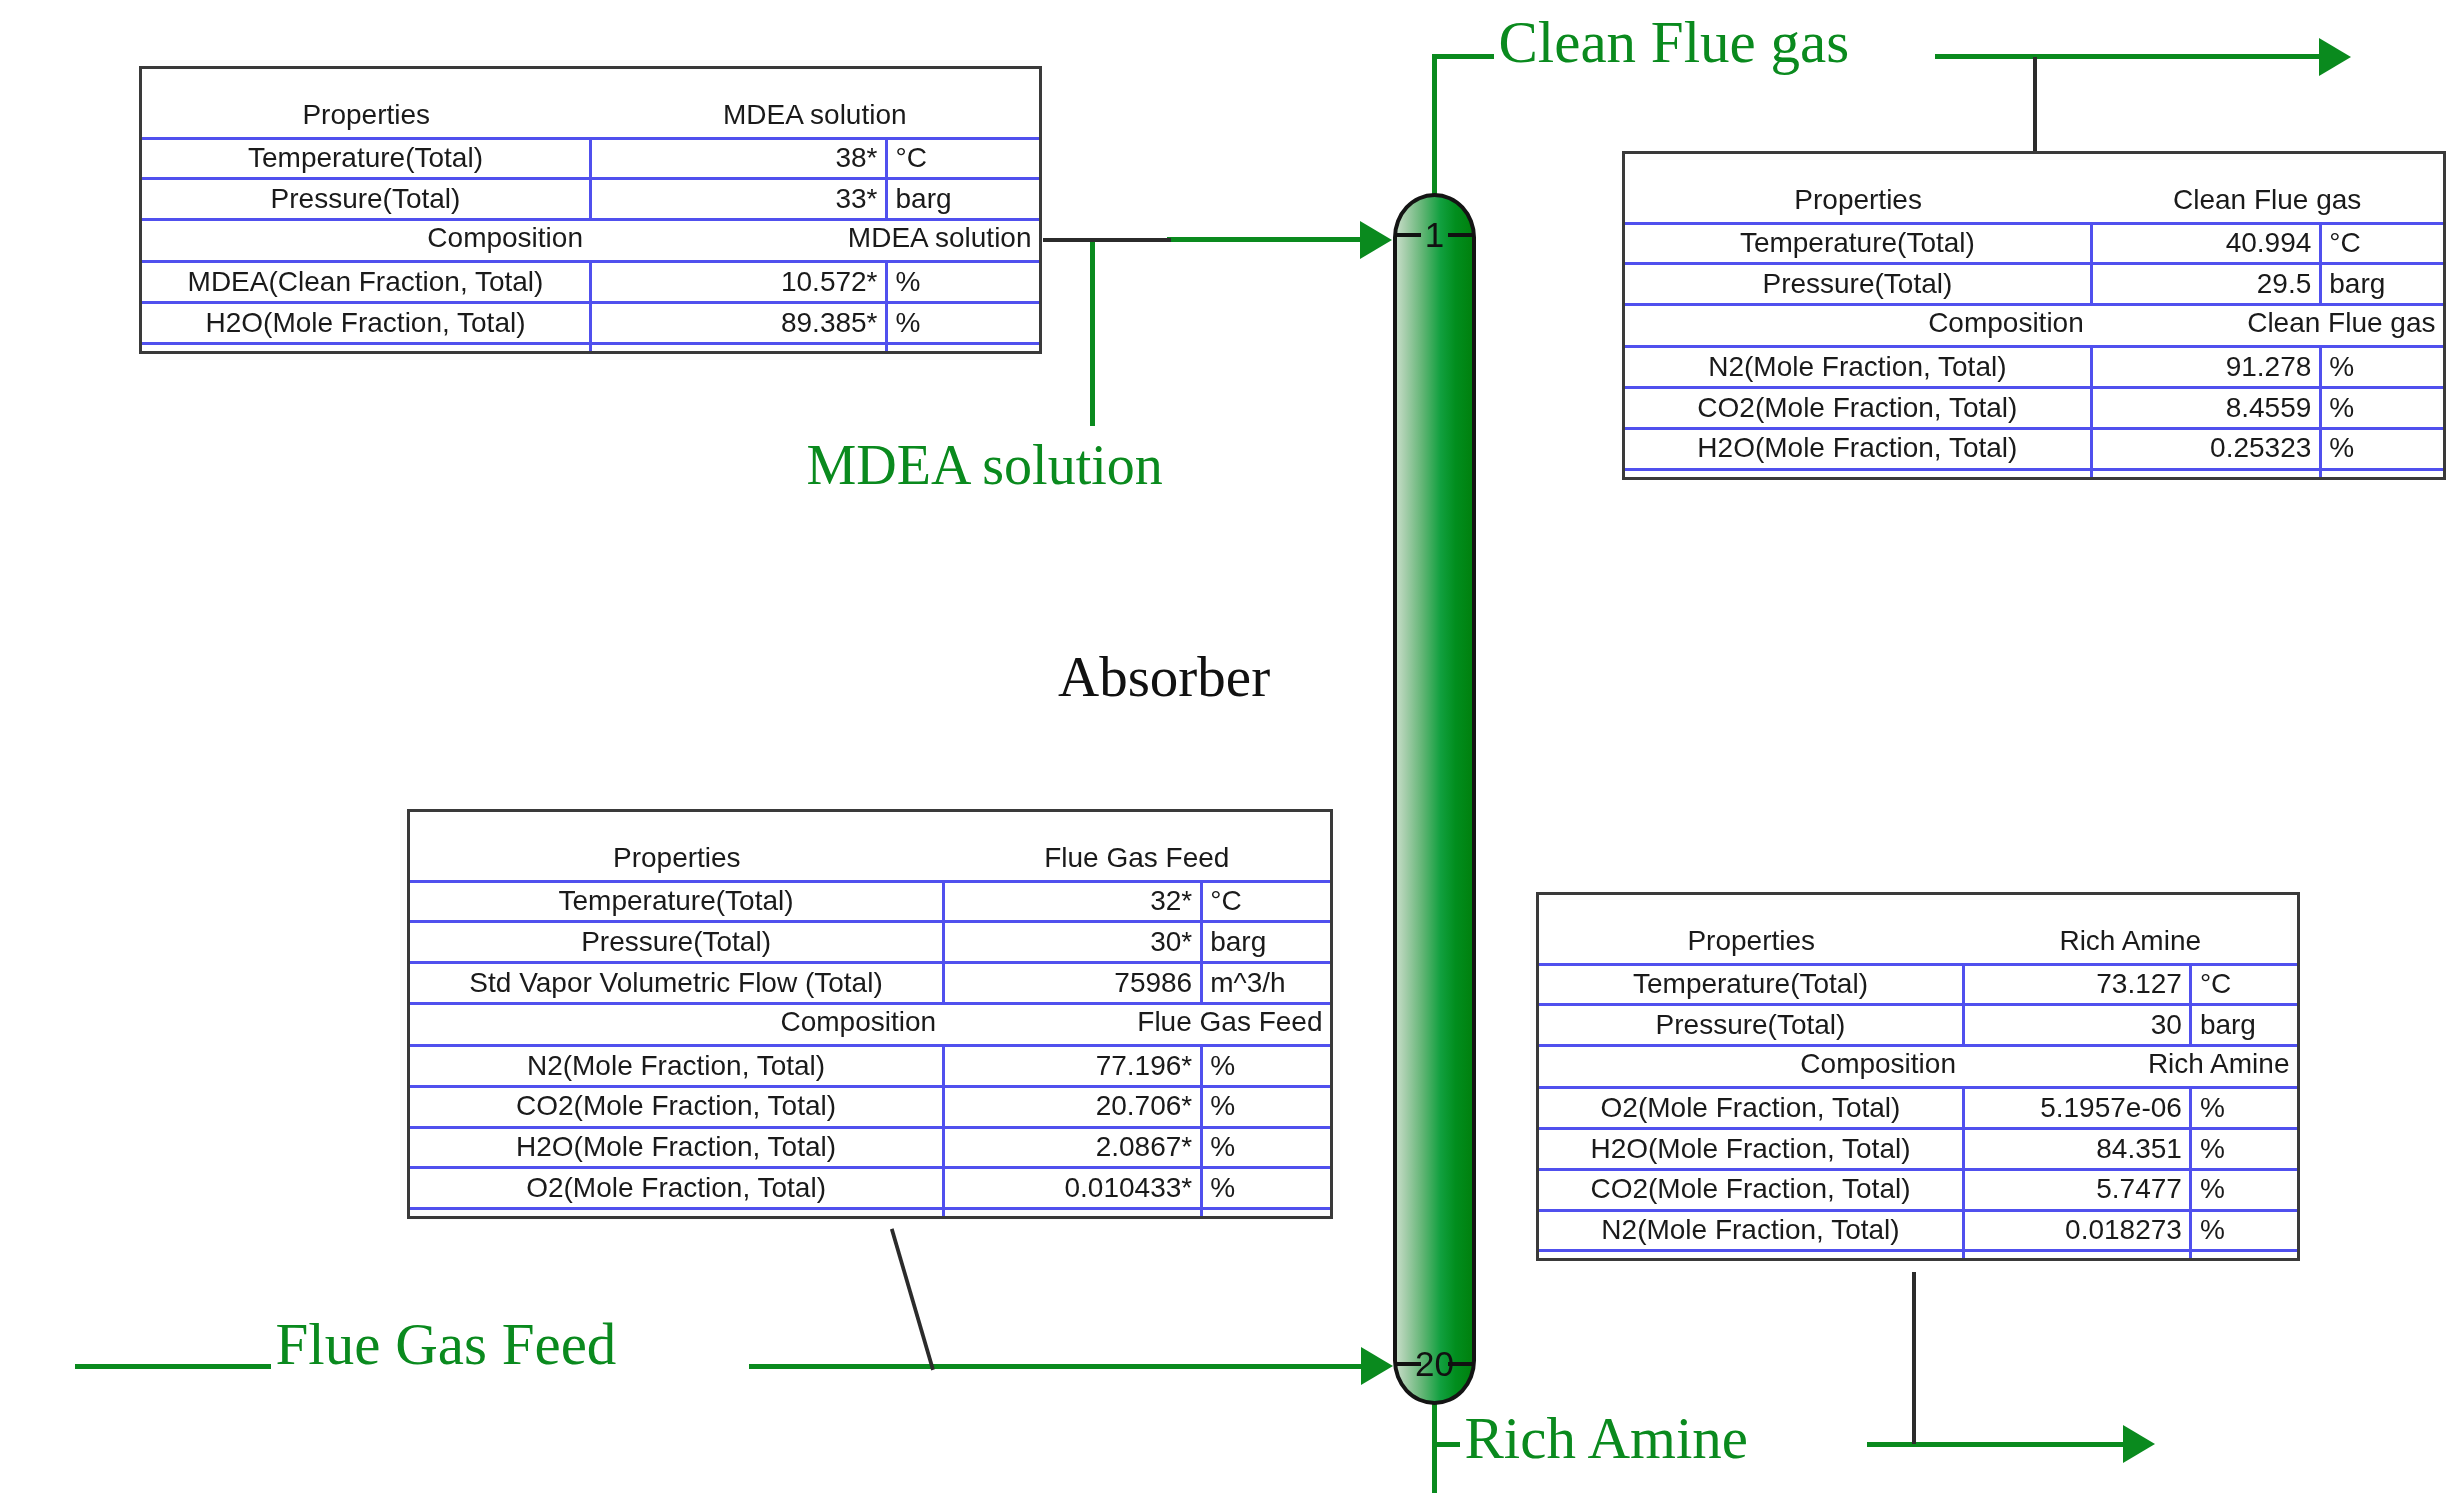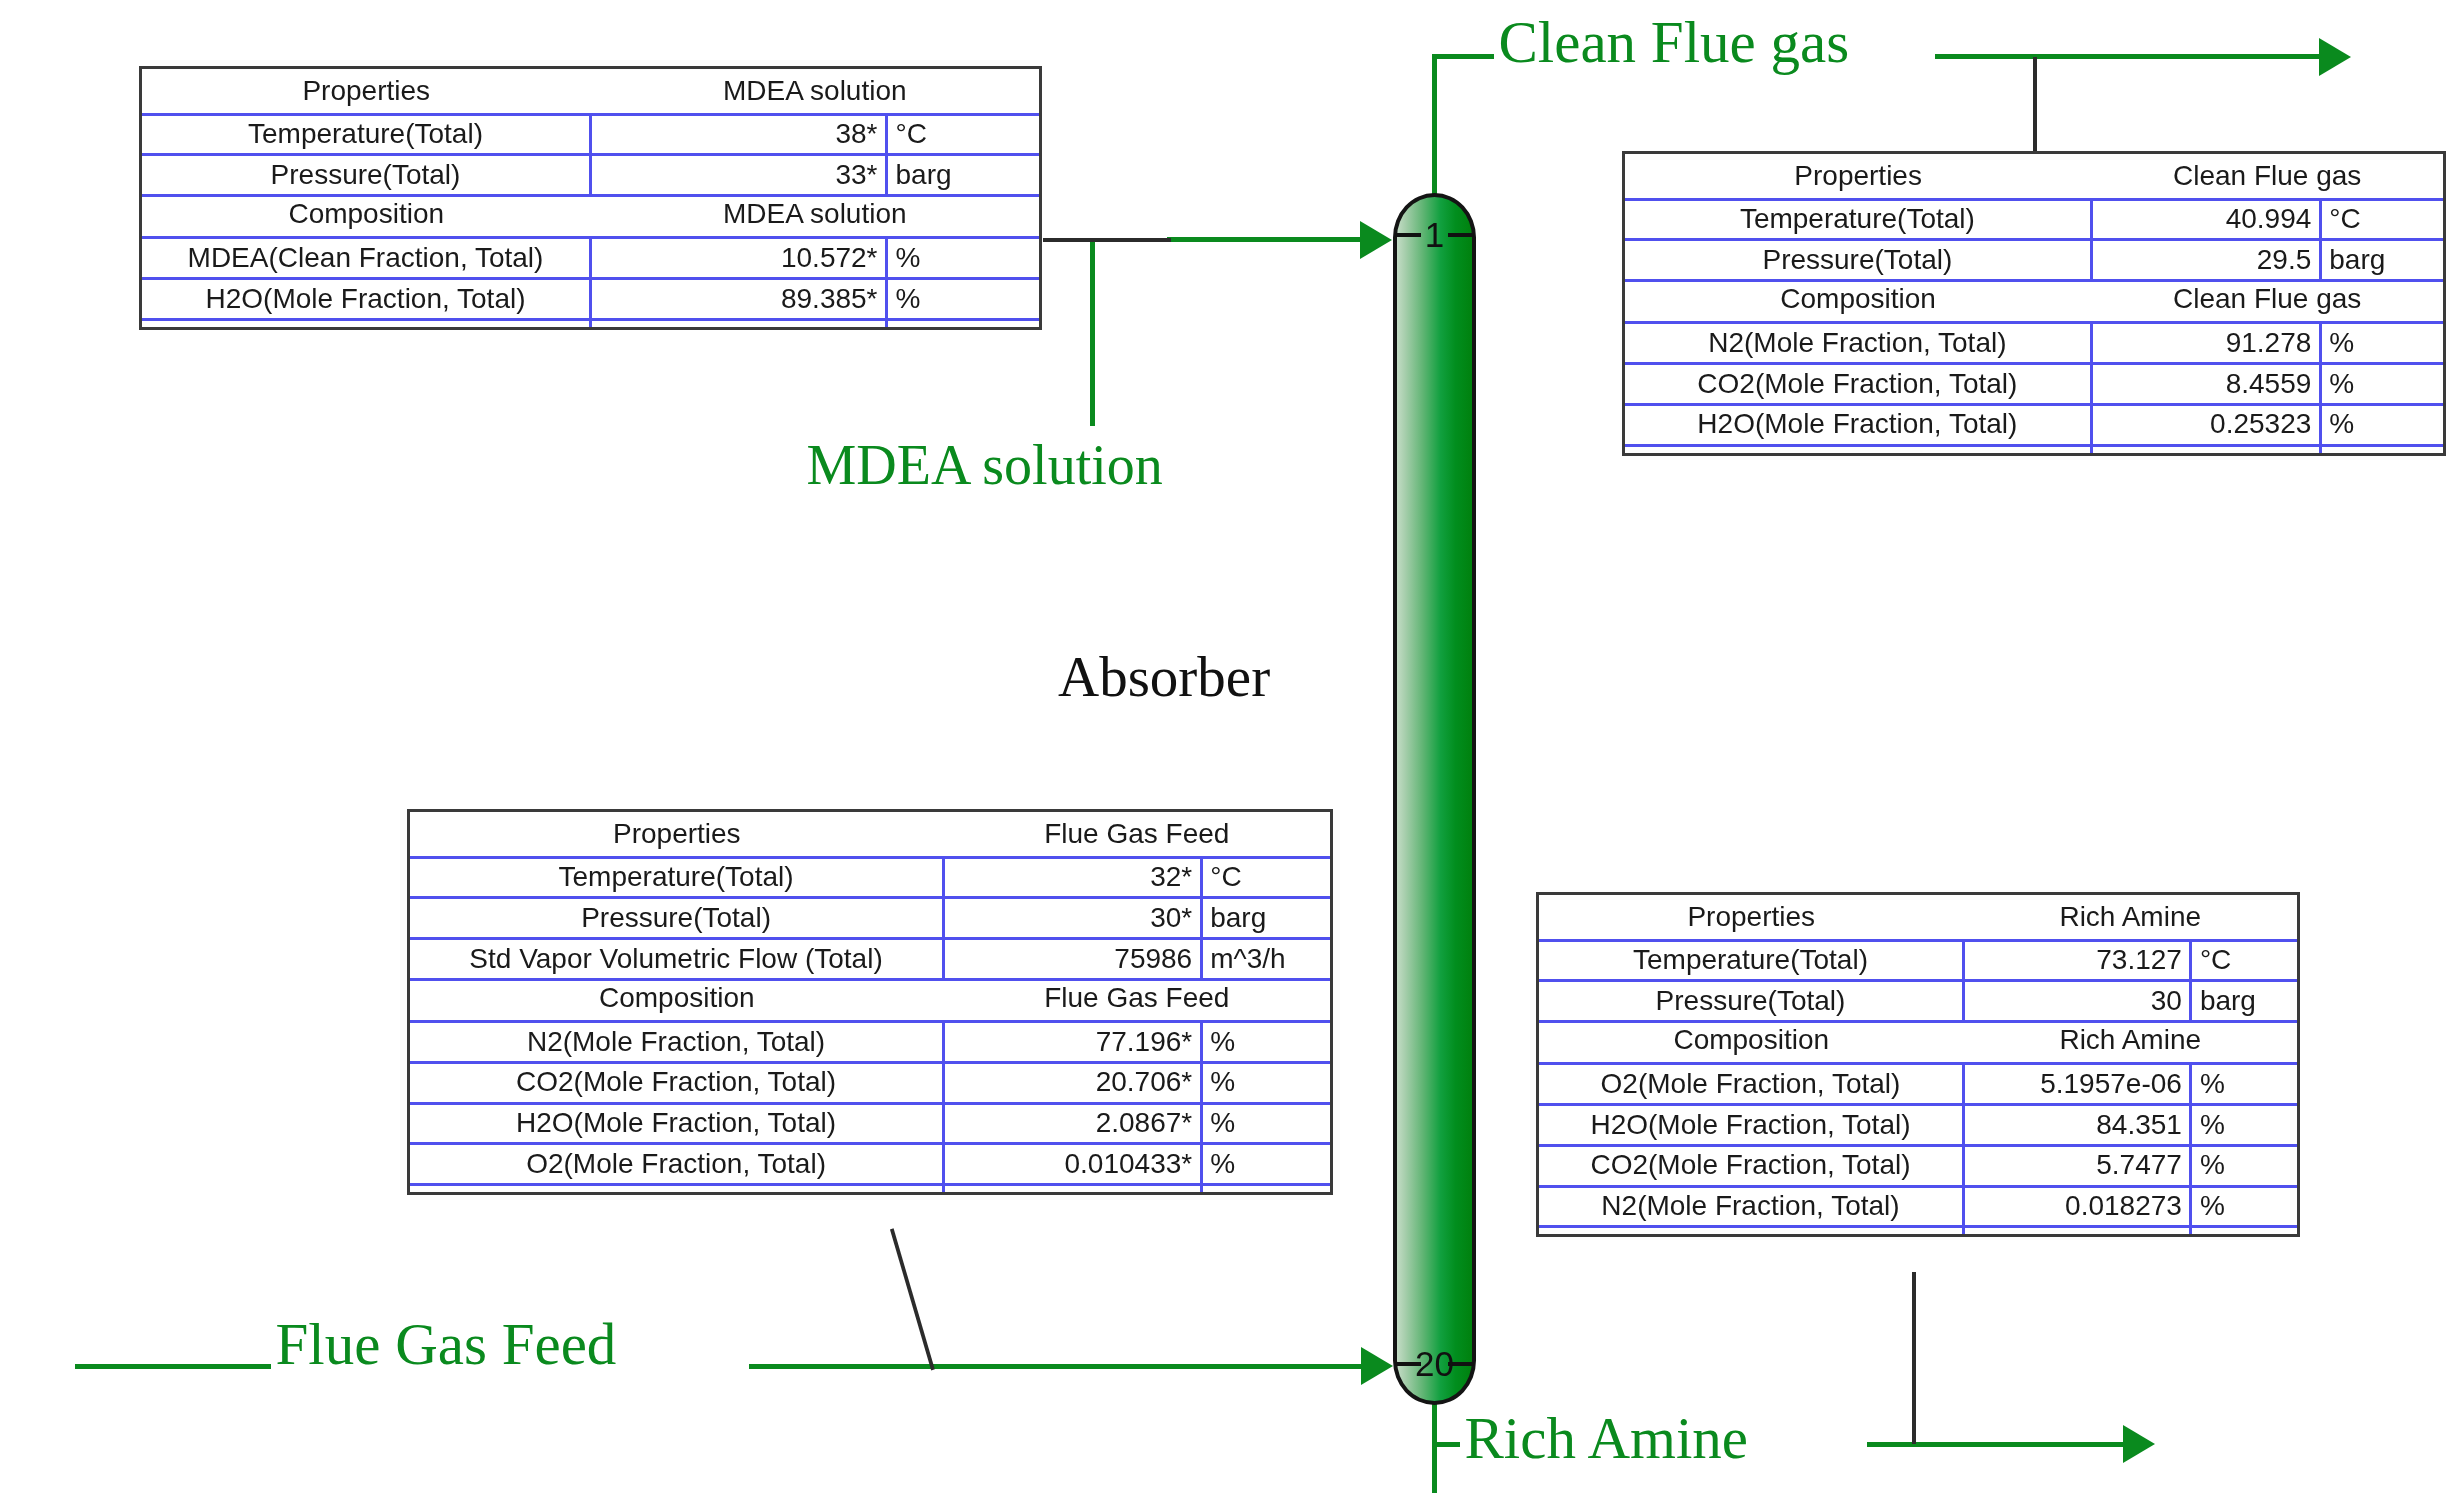--- a/index.html
+++ b/index.html
@@ -26,20 +26,21 @@
     border: 3.8px solid #3a3a3a;
     box-sizing: border-box;
     border-collapse: collapse;
     font-family: "Liberation Sans", sans-serif;
     z-index: 30;
   }
   .stream-table table {
     border-collapse: collapse;
     width: 100%;
     table-layout: fixed;
+    margin-top: 24px;
   }
   .stream-table td {
     padding: 1.5px 7.5px;
     font-size: 28px;
     line-height: 1.24;
     color: #1a1a1a;
     white-space: nowrap;
     background: #ffffff;
     vertical-align: middle;
   }
@@ -55,21 +56,21 @@
     border-bottom: 3.8px solid #5050ee;
   }
   .c-label { text-align: center; }
   .c-value {
     text-align: right;
     border-left: 3.8px solid #5050ee;
     border-right: 3.8px solid #5050ee;
   }
   .c-unit { text-align: left; padding-left: 9px; }
   .group-row td {
-    text-align: center;
+    text-align: right;
     border-bottom: 3.8px solid #5050ee;
     border-left: none;
     border-right: none;
     padding-top: 0;
     padding-bottom: 4.5px;
   }
   .bottom-pad td { border-bottom: none; height: 6px; padding: 0; }
 
   
   #absorber-column {

